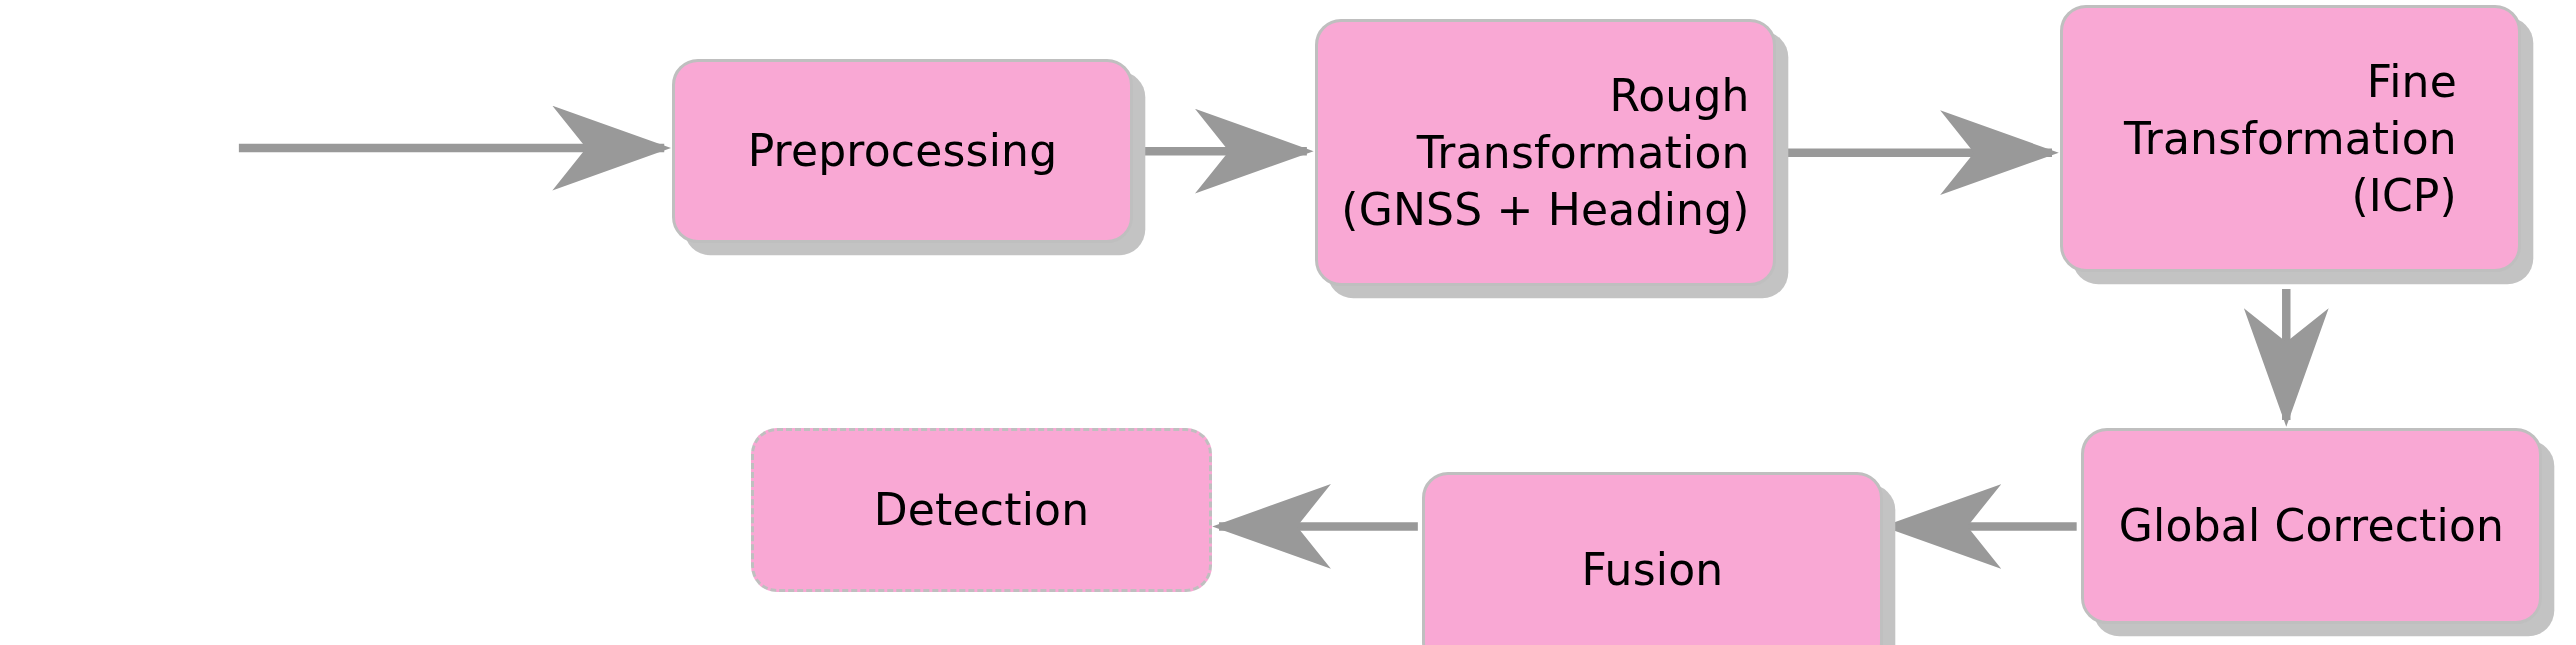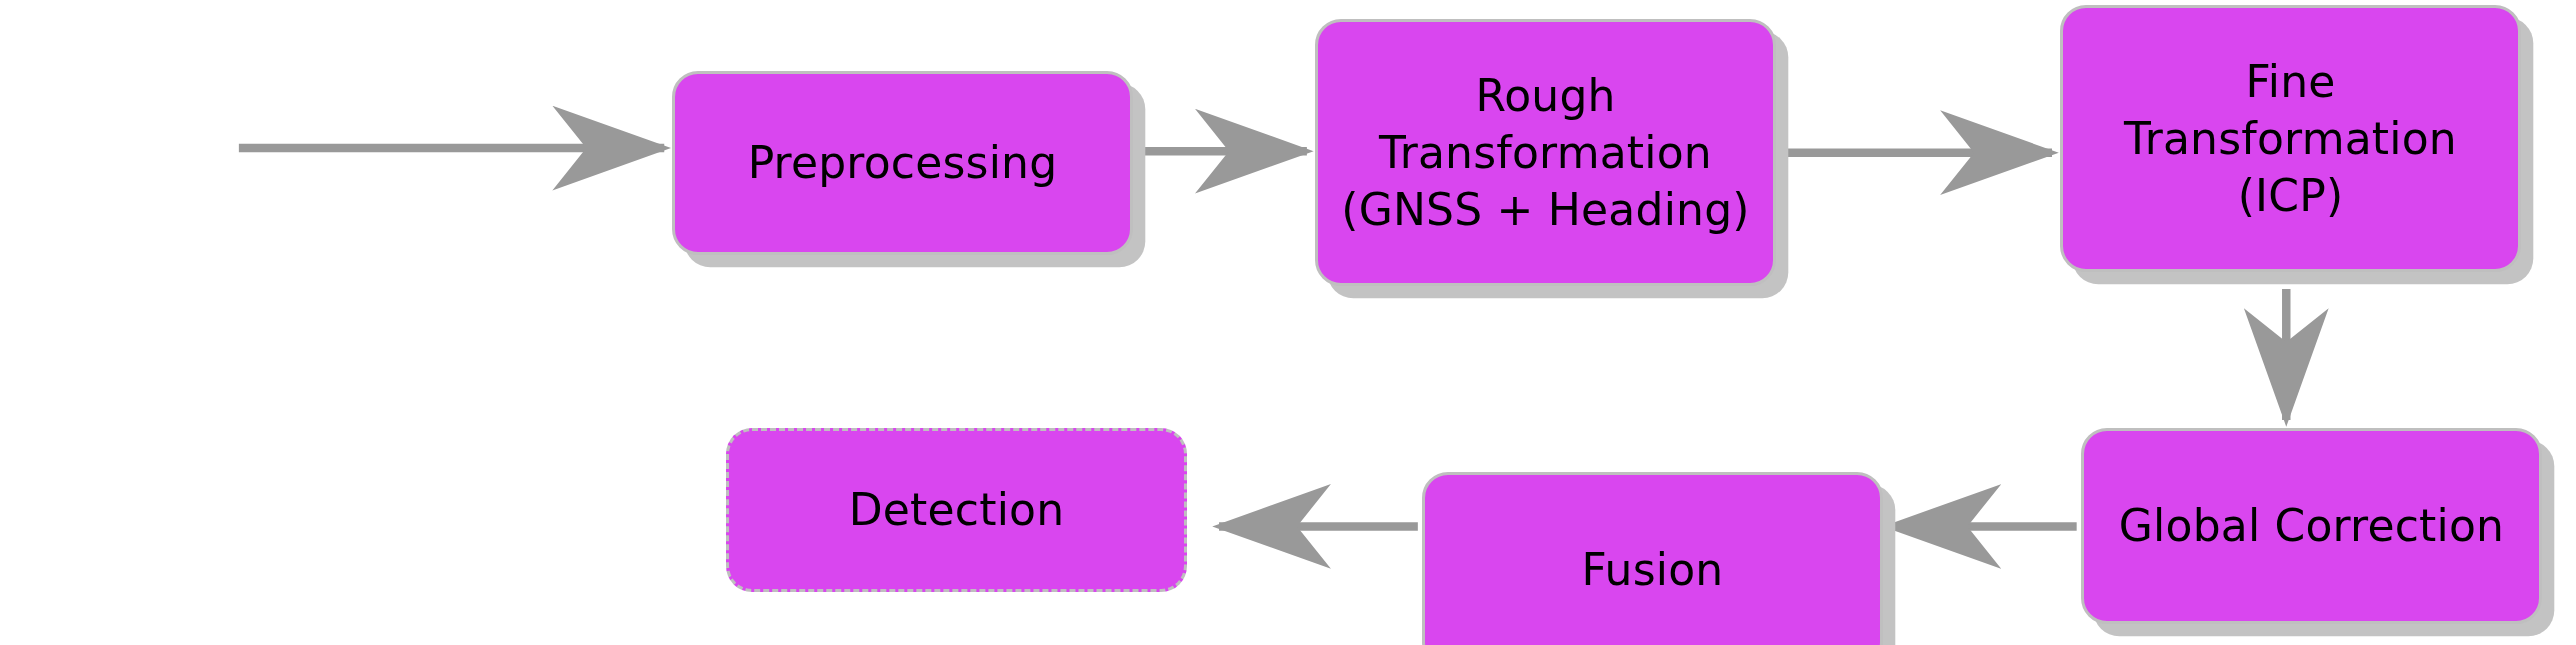--- a/index.html
+++ b/index.html
@@ -20,27 +20,27 @@
   #flow-svg {
     position: absolute;
     left: 0;
     top: 0;
     width: 2576px;
     height: 646px;
   }
   .node {
     position: absolute;
     box-sizing: border-box;
-    background: #d946ef;
+    background: #f9a8d4;
     border: 3.1px solid #BFBFBF;
     border-radius: 26px;
     display: flex;
     align-items: center;
     justify-content: center;
-    text-align: center;
+    text-align: right;
     color: #000000;
     font-size: 44px;
     line-height: 1.30;
     letter-spacing: 0.2px;
     font-family: "DejaVu Sans", sans-serif;
     z-index: 3;
   }
   .node.shadowed {
     box-shadow: 12.3px 12.3px 0 0 #C3C3C3;
   }
@@ -58,24 +58,24 @@
     position: absolute;
     color: #000000;
     font-size: 44px;
     line-height: 1.36;
     text-align: center;
     white-space: pre-line;
     font-family: "DejaVu Sans", sans-serif;
     z-index: 3;
   }
   
-  #node-preprocessing      { left: 672px;  top: 59px;  width: 461px; height: 184px; margin-top: 12px; }
+  #node-preprocessing      { left: 672px;  top: 59px;  width: 461px; height: 184px; }
   #node-rough-transformation { left: 1315px; top: 19px; width: 461px; height: 267px; }
   #node-fine-transformation  { left: 2060px; top: 5px; width: 461px; height: 267px; }
-  #node-detection          { left: 726px;  top: 428px; width: 461px; height: 164px; }
+  #node-detection          { left: 751px;  top: 428px; width: 461px; height: 164px; }
   #node-fusion             { left: 1422px; top: 428px; width: 461px; height: 196px; margin-top: 44px; }
   #node-global-correction   { left: 2081px; top: 428px; width: 461px; height: 196px; }
   #text-source             { left: 7.7px;   top: 14px;  width: 231px; }
 </style>
 </head>
 <body>
 
 <div id="canvas">
 
   <svg id="flow-svg" viewBox="0 0 3343 838" xmlns="http://www.w3.org/2000/svg">

